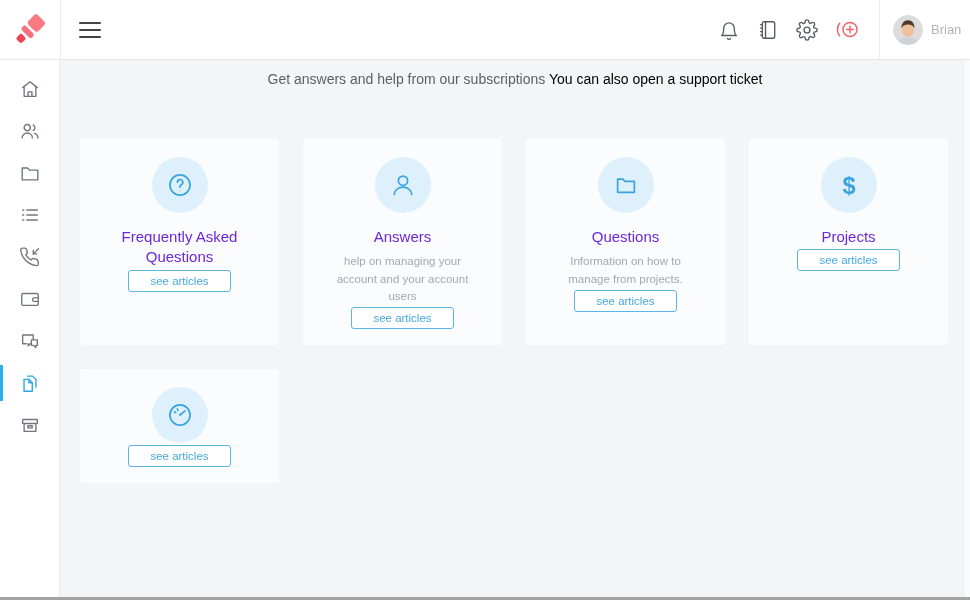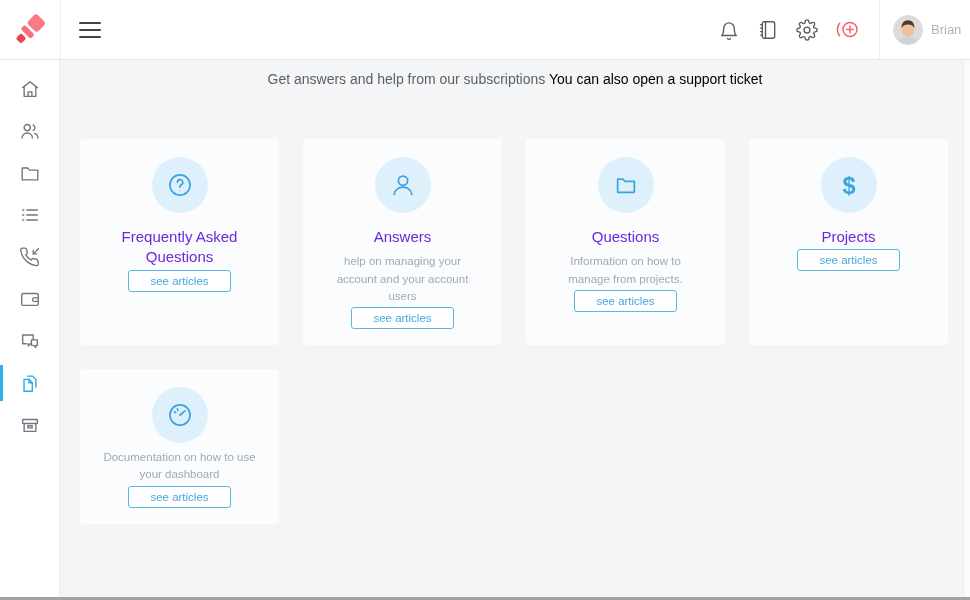--- a/index.html
+++ b/index.html
@@ -266,22 +266,20 @@
       <div class="card">
         <div class="circle">
           <svg class="card-ic" width="30" height="30" viewBox="0 0 28 28">
             <circle cx="14" cy="14" r="9.4"></circle>
             <line x1="14" y1="14" x2="18.7" y2="10.2"></line>
             <circle cx="14" cy="14" r="0.7" fill="#3aa4df" stroke="none"></circle>
             <line x1="8.8" y1="11" x2="9.9" y2="11.8"></line>
             <line x1="11.5" y1="8.4" x2="12" y2="9.6"></line>
           </svg>
         </div>
-        <div class="card-desc">Documentation on how to use
-your dashboard</div>
         <button class="card-btn">see articles</button>
       </div>
 
     </div>
   </main>
 
   <div class="scroll-track"></div>
   <div class="bottom-edge"></div>
 </div>
 

